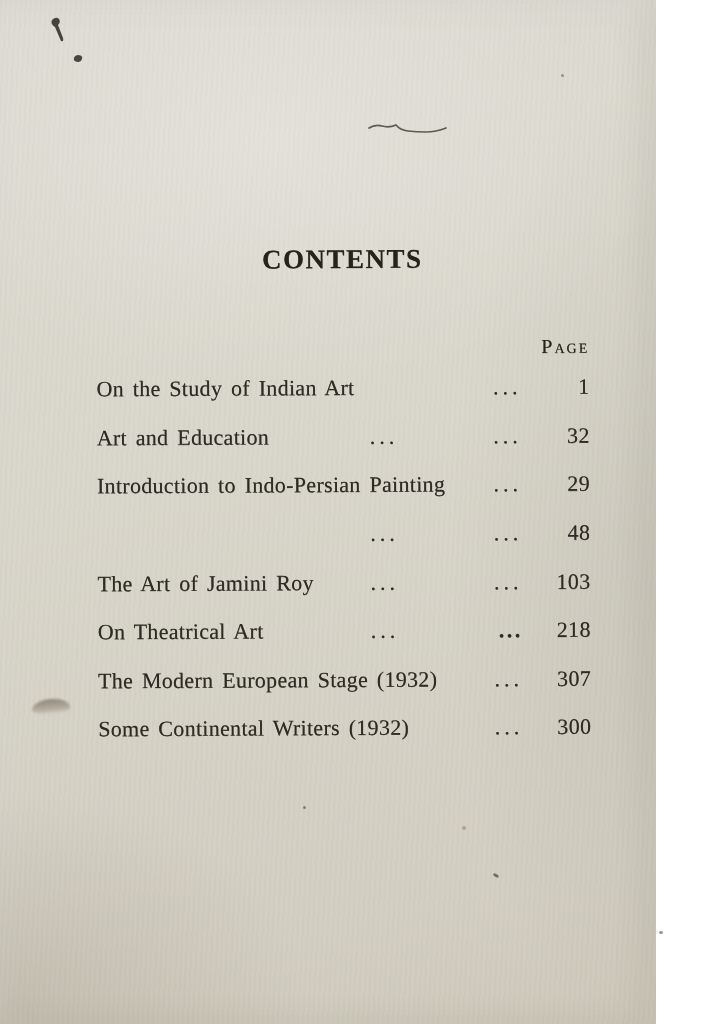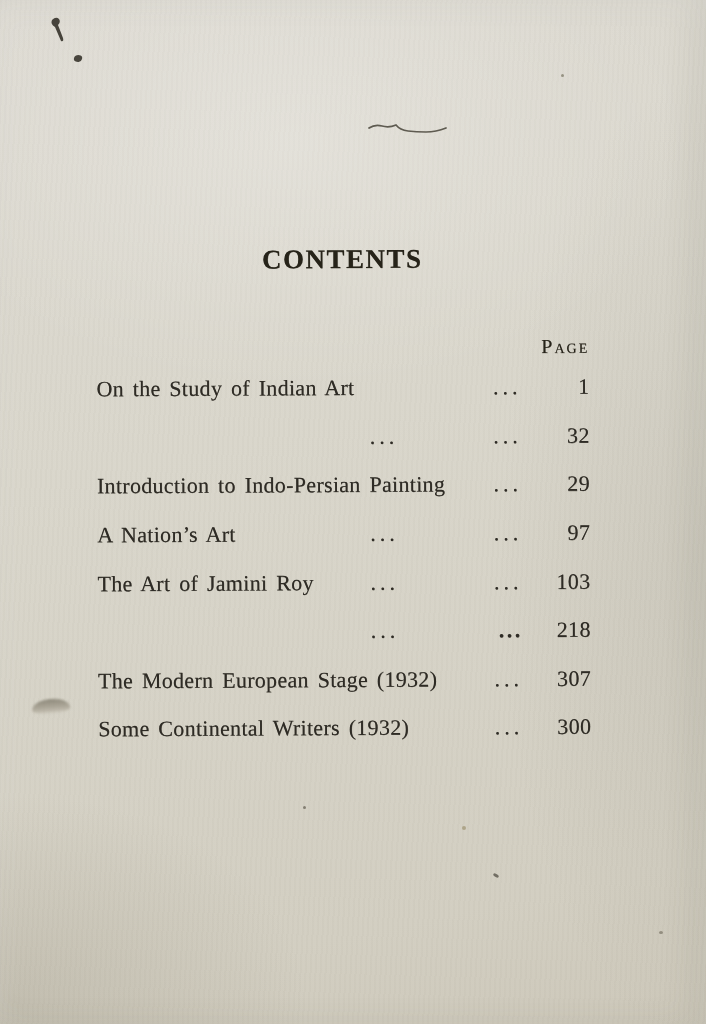--- a/index.html
+++ b/index.html
@@ -8,21 +8,21 @@
     --heading-ink: #262319;
   }
   * { margin: 0; padding: 0; box-sizing: border-box; }
   html, body { width: 706px; height: 1024px; }
   body {
     font-family: "Liberation Serif", serif;
     overflow: hidden;
   }
   .paper {
     position: relative;
-    width: 706px;
+    width: 656px;
     height: 1024px;
     background:
       radial-gradient(ellipse 620px 380px at 42% 14%, rgba(255,255,255,0.22), rgba(255,255,255,0) 65%),
       radial-gradient(ellipse 420px 300px at 2% 98%, rgba(110,102,82,0.16), rgba(110,102,82,0) 70%),
       radial-gradient(ellipse 300px 700px at 100% 55%, rgba(105,100,88,0.10), rgba(105,100,88,0) 70%),
       repeating-linear-gradient(93deg, rgba(60,55,40,0.015) 0 2px, rgba(255,255,255,0.015) 2px 5px),
       linear-gradient(168deg, #dddad2 0%, var(--paper) 42%, #d2cec1 86%, #ccc7b9 100%);
     box-shadow: inset -14px 0 30px rgba(90,85,70,0.10), inset 0 10px 26px rgba(255,255,255,0.14);
   }
 
@@ -128,43 +128,44 @@
     <div class="heading">CONTENTS</div>
     <div class="page-label">Page</div>
     <div class="rows">
         <div class="row">
     <span class="title">On the Study of Indian Art</span>
     <span class="mid-dots"></span>
     <span class="end-dots">...</span>
     <span class="num">1</span>
   </div>
         <div class="row">
+    <span class="title">Art and Education</span>
     <span class="mid-dots">...</span>
     <span class="end-dots">...</span>
     <span class="num">32</span>
   </div>
         <div class="row">
     <span class="title">Introduction to Indo-Persian Painting</span>
     <span class="mid-dots"></span>
     <span class="end-dots">...</span>
     <span class="num">29</span>
   </div>
         <div class="row">
-    <span class="title">A Nation’s Art</span>
     <span class="mid-dots">...</span>
     <span class="end-dots">...</span>
-    <span class="num">97</span>
+    <span class="num">48</span>
   </div>
         <div class="row">
     <span class="title">The Art of Jamini Roy</span>
     <span class="mid-dots">...</span>
     <span class="end-dots">...</span>
     <span class="num">103</span>
   </div>
         <div class="row">
+    <span class="title">On Theatrical Art</span>
     <span class="mid-dots">...</span>
     <span class="end-dots bold">...</span>
     <span class="num">218</span>
   </div>
         <div class="row">
     <span class="title">The Modern European Stage (1932)</span>
     <span class="mid-dots"></span>
     <span class="end-dots">...</span>
     <span class="num">307</span>
   </div>

